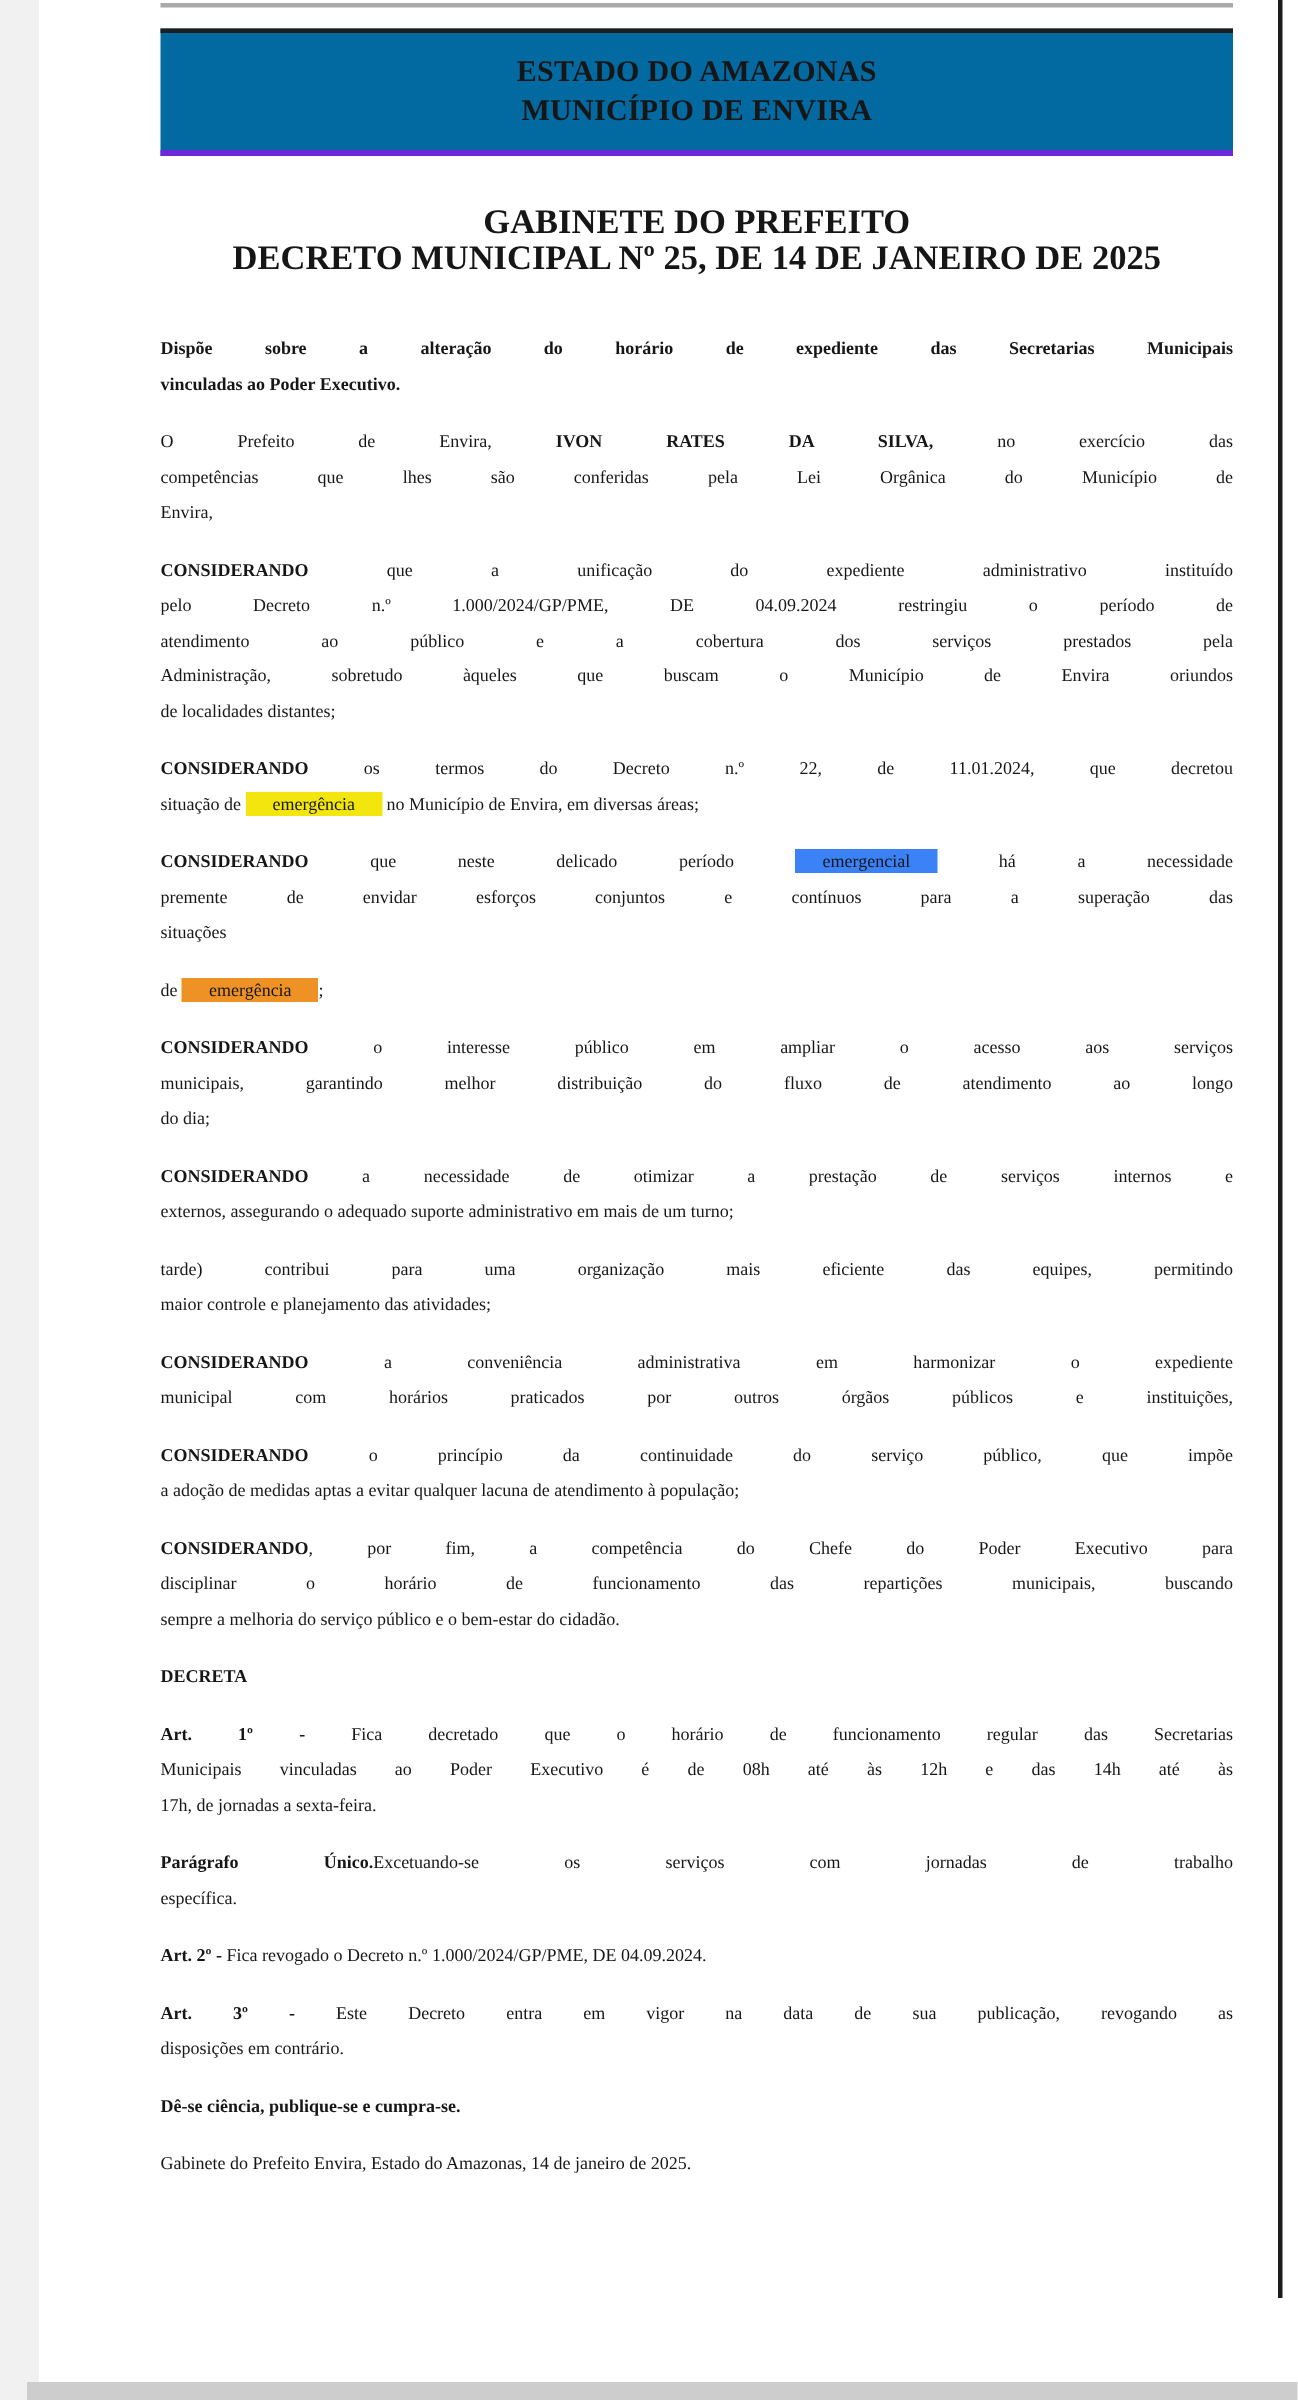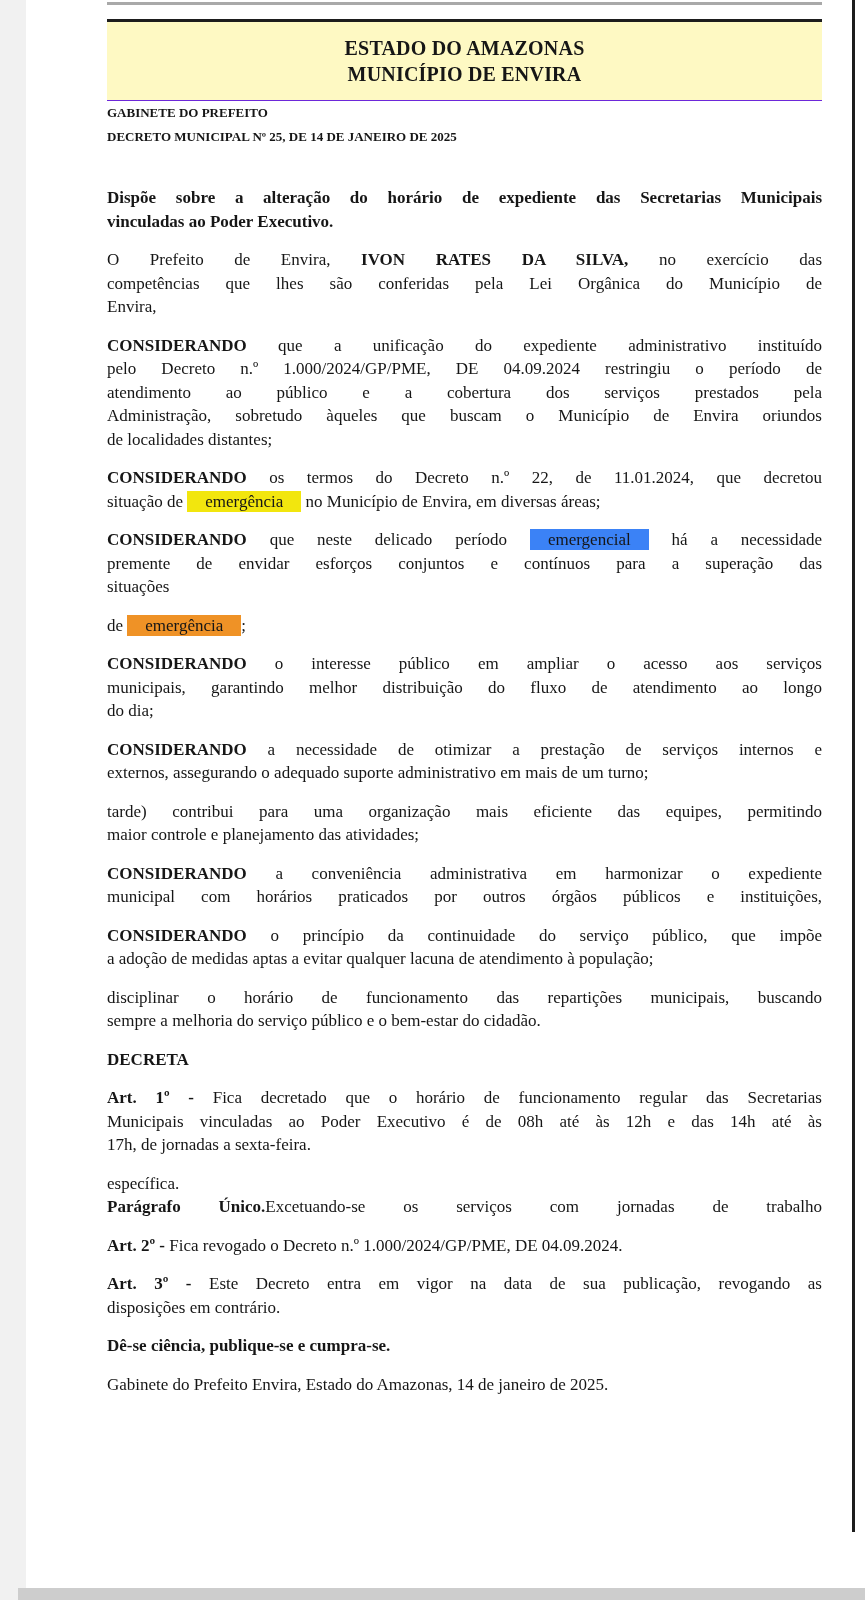--- a/index.html
+++ b/index.html
@@ -24,38 +24,40 @@
   }
   .top-rule {
     position: absolute; left: 107px; top: 2px; width: 715px; height: 3px;
     background: #a9a9a9;
   }
   .content {
     position: absolute; left: 107px; top: 0; width: 715px;
   }
   .band {
     margin-top: 19px;
-    background: #fef9c3;
+    background: #0369a1;
     border-top: 3px solid #1d1d1d;
-    border-bottom: 1px solid #6d28d9;
+    border-bottom: 4px solid #6d28d9;
     text-align: center;
     font-weight: bold;
     font-size: 20px;
     line-height: 26px;
     padding: 13px 0 13px 0;
     letter-spacing: 0.2px;
   }
   .doc-title {
+    margin-top: 32px;
+    text-align: center;
     font-weight: bold;
-    font-size: 13px;
+    font-size: 23px;
     line-height: 24px;
   }
   .doc-body {
     margin-top: 37px;
-    font-size: 17px;
+    font-size: 12px;
     line-height: 23.5px;
   }
   .para { margin: 0 0 15px 0; }
   .line { text-align: justify; text-align-last: justify; }
   .line.final { text-align-last: left; }
   .bold { font-weight: bold; }
   .hl { padding: 1px 18px; }
 </style>
 </head>
 <body>
@@ -120,34 +122,35 @@
       </div>
       <div class="para">
         <div class="line"><span class="bold">CONSIDERANDO</span><span> a conveniência administrativa em harmonizar o expediente</span></div>
         <div class="line"><span>municipal com horários praticados por outros órgãos públicos e instituições,</span></div>
       </div>
       <div class="para">
         <div class="line"><span class="bold">CONSIDERANDO</span><span> o princípio da continuidade do serviço público, que impõe</span></div>
         <div class="line final"><span>a adoção de medidas aptas a evitar qualquer lacuna de atendimento à população;</span></div>
       </div>
       <div class="para">
+        <div class="line"><span class="bold">CONSIDERANDO</span><span>, por fim, a competência do Chefe do Poder Executivo para</span></div>
         <div class="line"><span>disciplinar o horário de funcionamento das repartições municipais, buscando</span></div>
         <div class="line final"><span>sempre a melhoria do serviço público e o bem-estar do cidadão.</span></div>
       </div>
       <div class="para">
         <div class="line final"><span class="bold">DECRETA</span></div>
       </div>
       <div class="para">
         <div class="line"><span class="bold">Art. 1º - </span><span>Fica decretado que o horário de funcionamento regular das Secretarias</span></div>
         <div class="line"><span>Municipais vinculadas ao Poder Executivo é de 08h até às 12h e das 14h até às</span></div>
         <div class="line final"><span>17h, de jornadas a sexta-feira.</span></div>
       </div>
       <div class="para">
+        <div class="line"><span class="bold">Parágrafo Único.</span><span>Excetuando-se os serviços com jornadas de trabalho</span></div>
         <div class="line final"><span>específica.</span></div>
-        <div class="line"><span class="bold">Parágrafo Único.</span><span>Excetuando-se os serviços com jornadas de trabalho</span></div>
       </div>
       <div class="para">
         <div class="line final"><span class="bold">Art. 2º - </span><span>Fica revogado o Decreto n.º 1.000/2024/GP/PME, DE 04.09.2024.</span></div>
       </div>
       <div class="para">
         <div class="line"><span class="bold">Art. 3º - </span><span>Este Decreto entra em vigor na data de sua publicação, revogando as</span></div>
         <div class="line final"><span>disposições em contrário.</span></div>
       </div>
       <div class="para">
         <div class="line final"><span class="bold">Dê-se ciência, publique-se e cumpra-se.</span></div>

